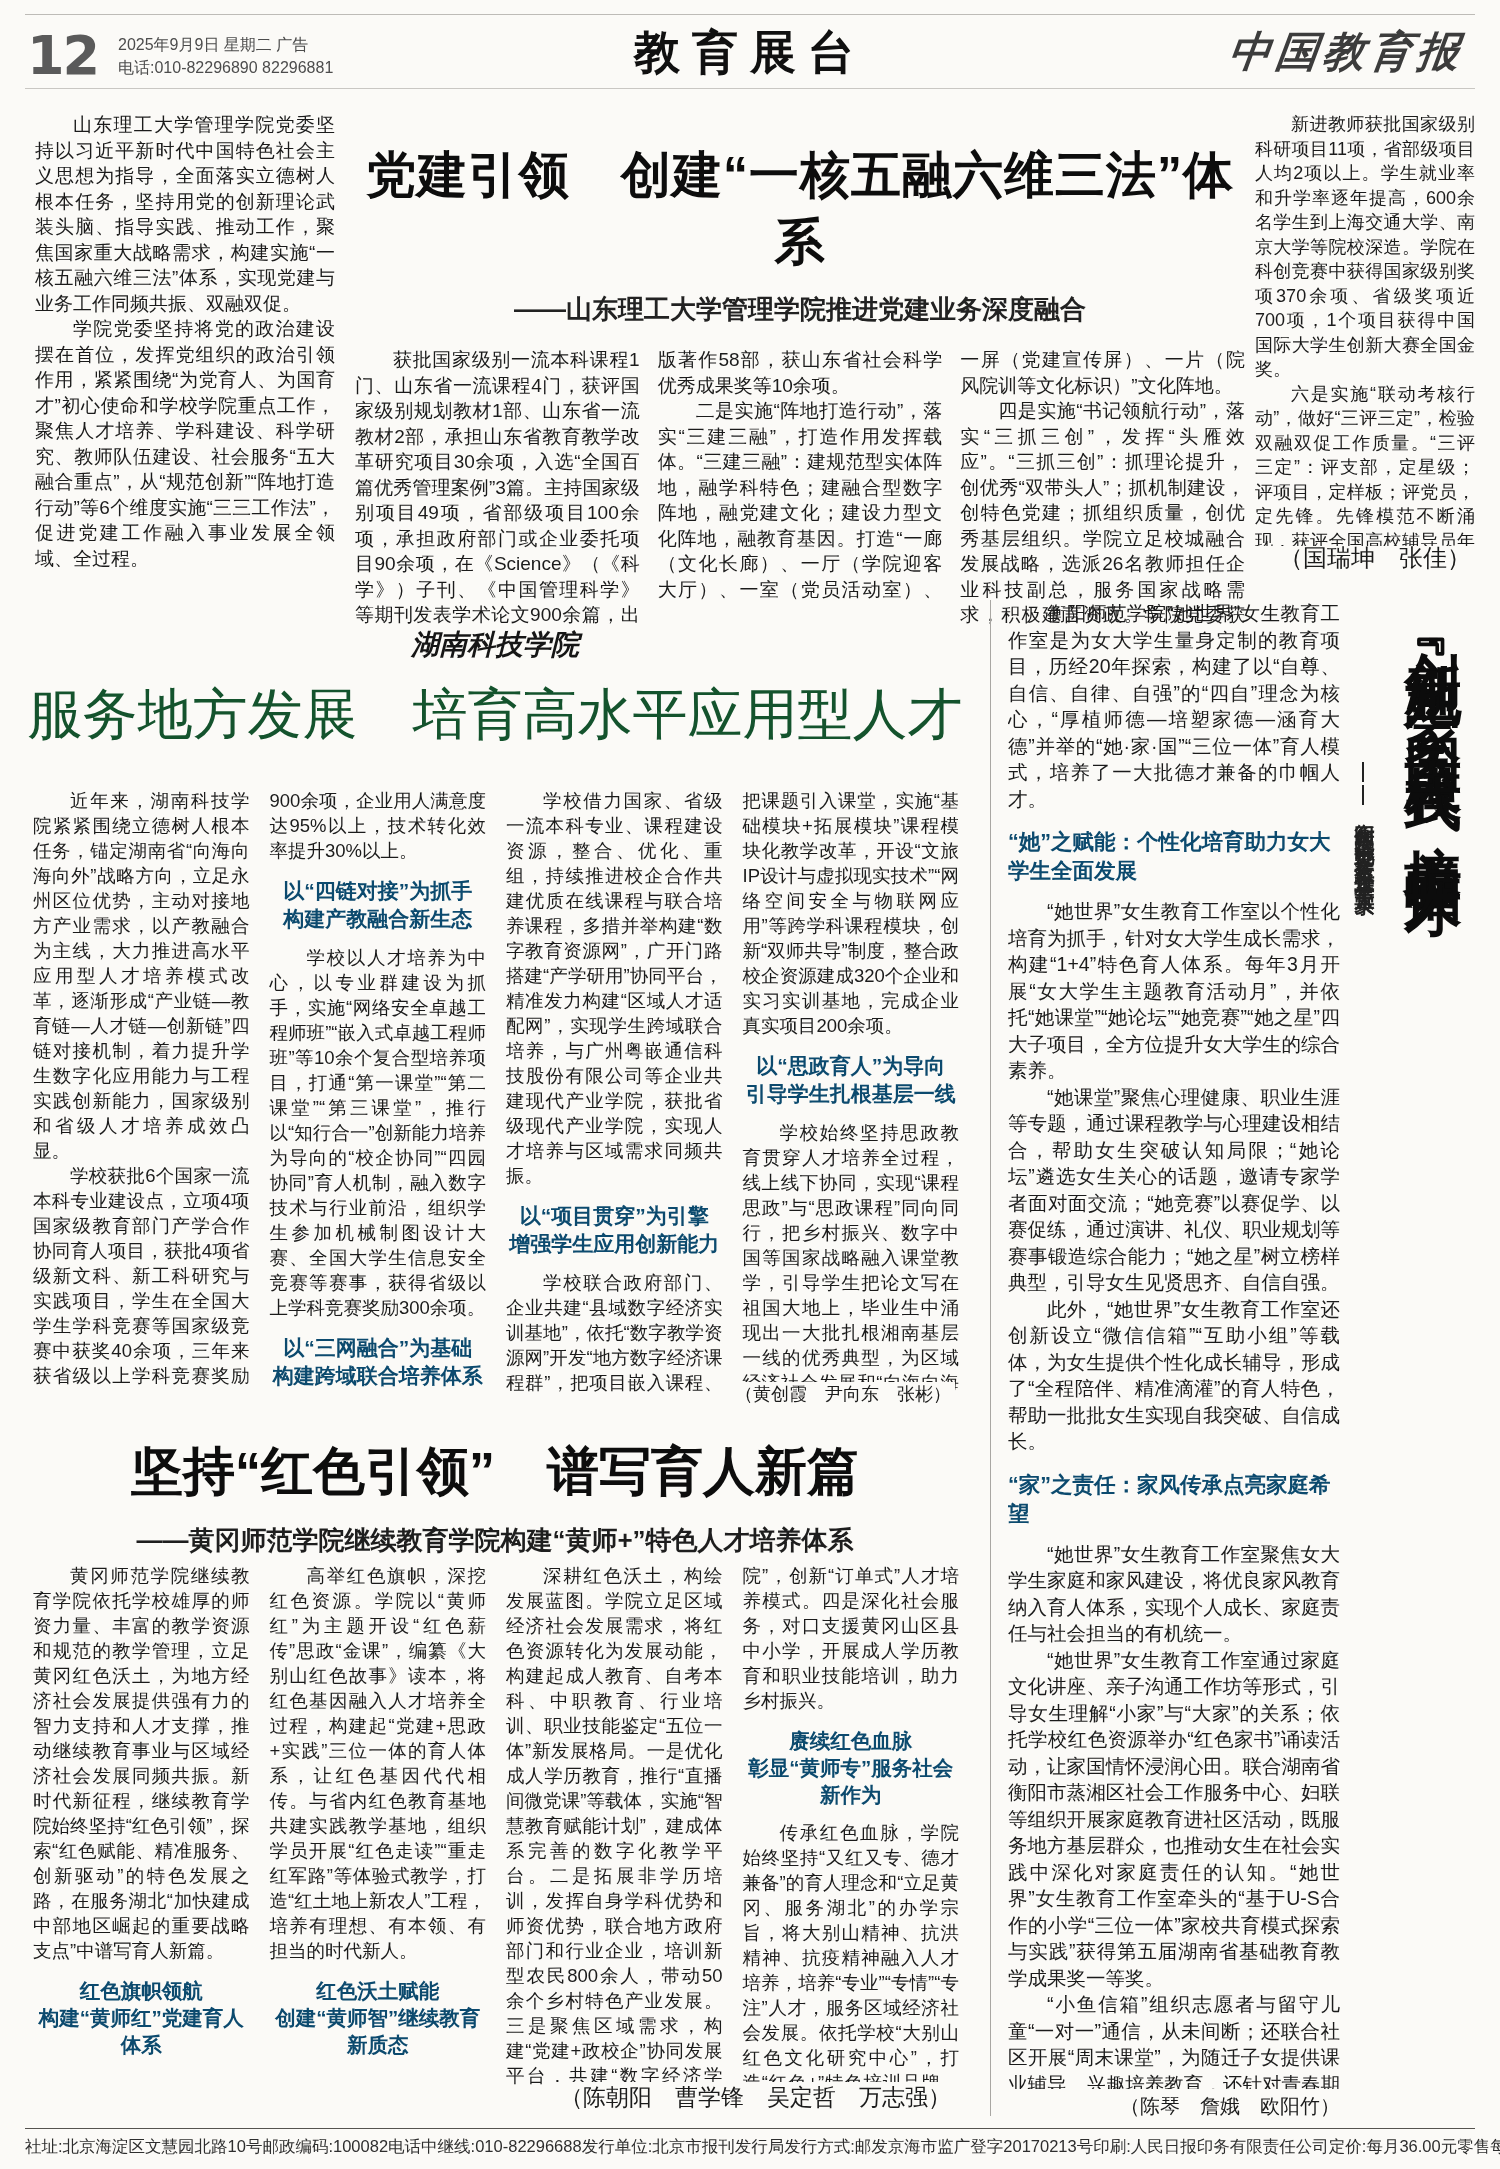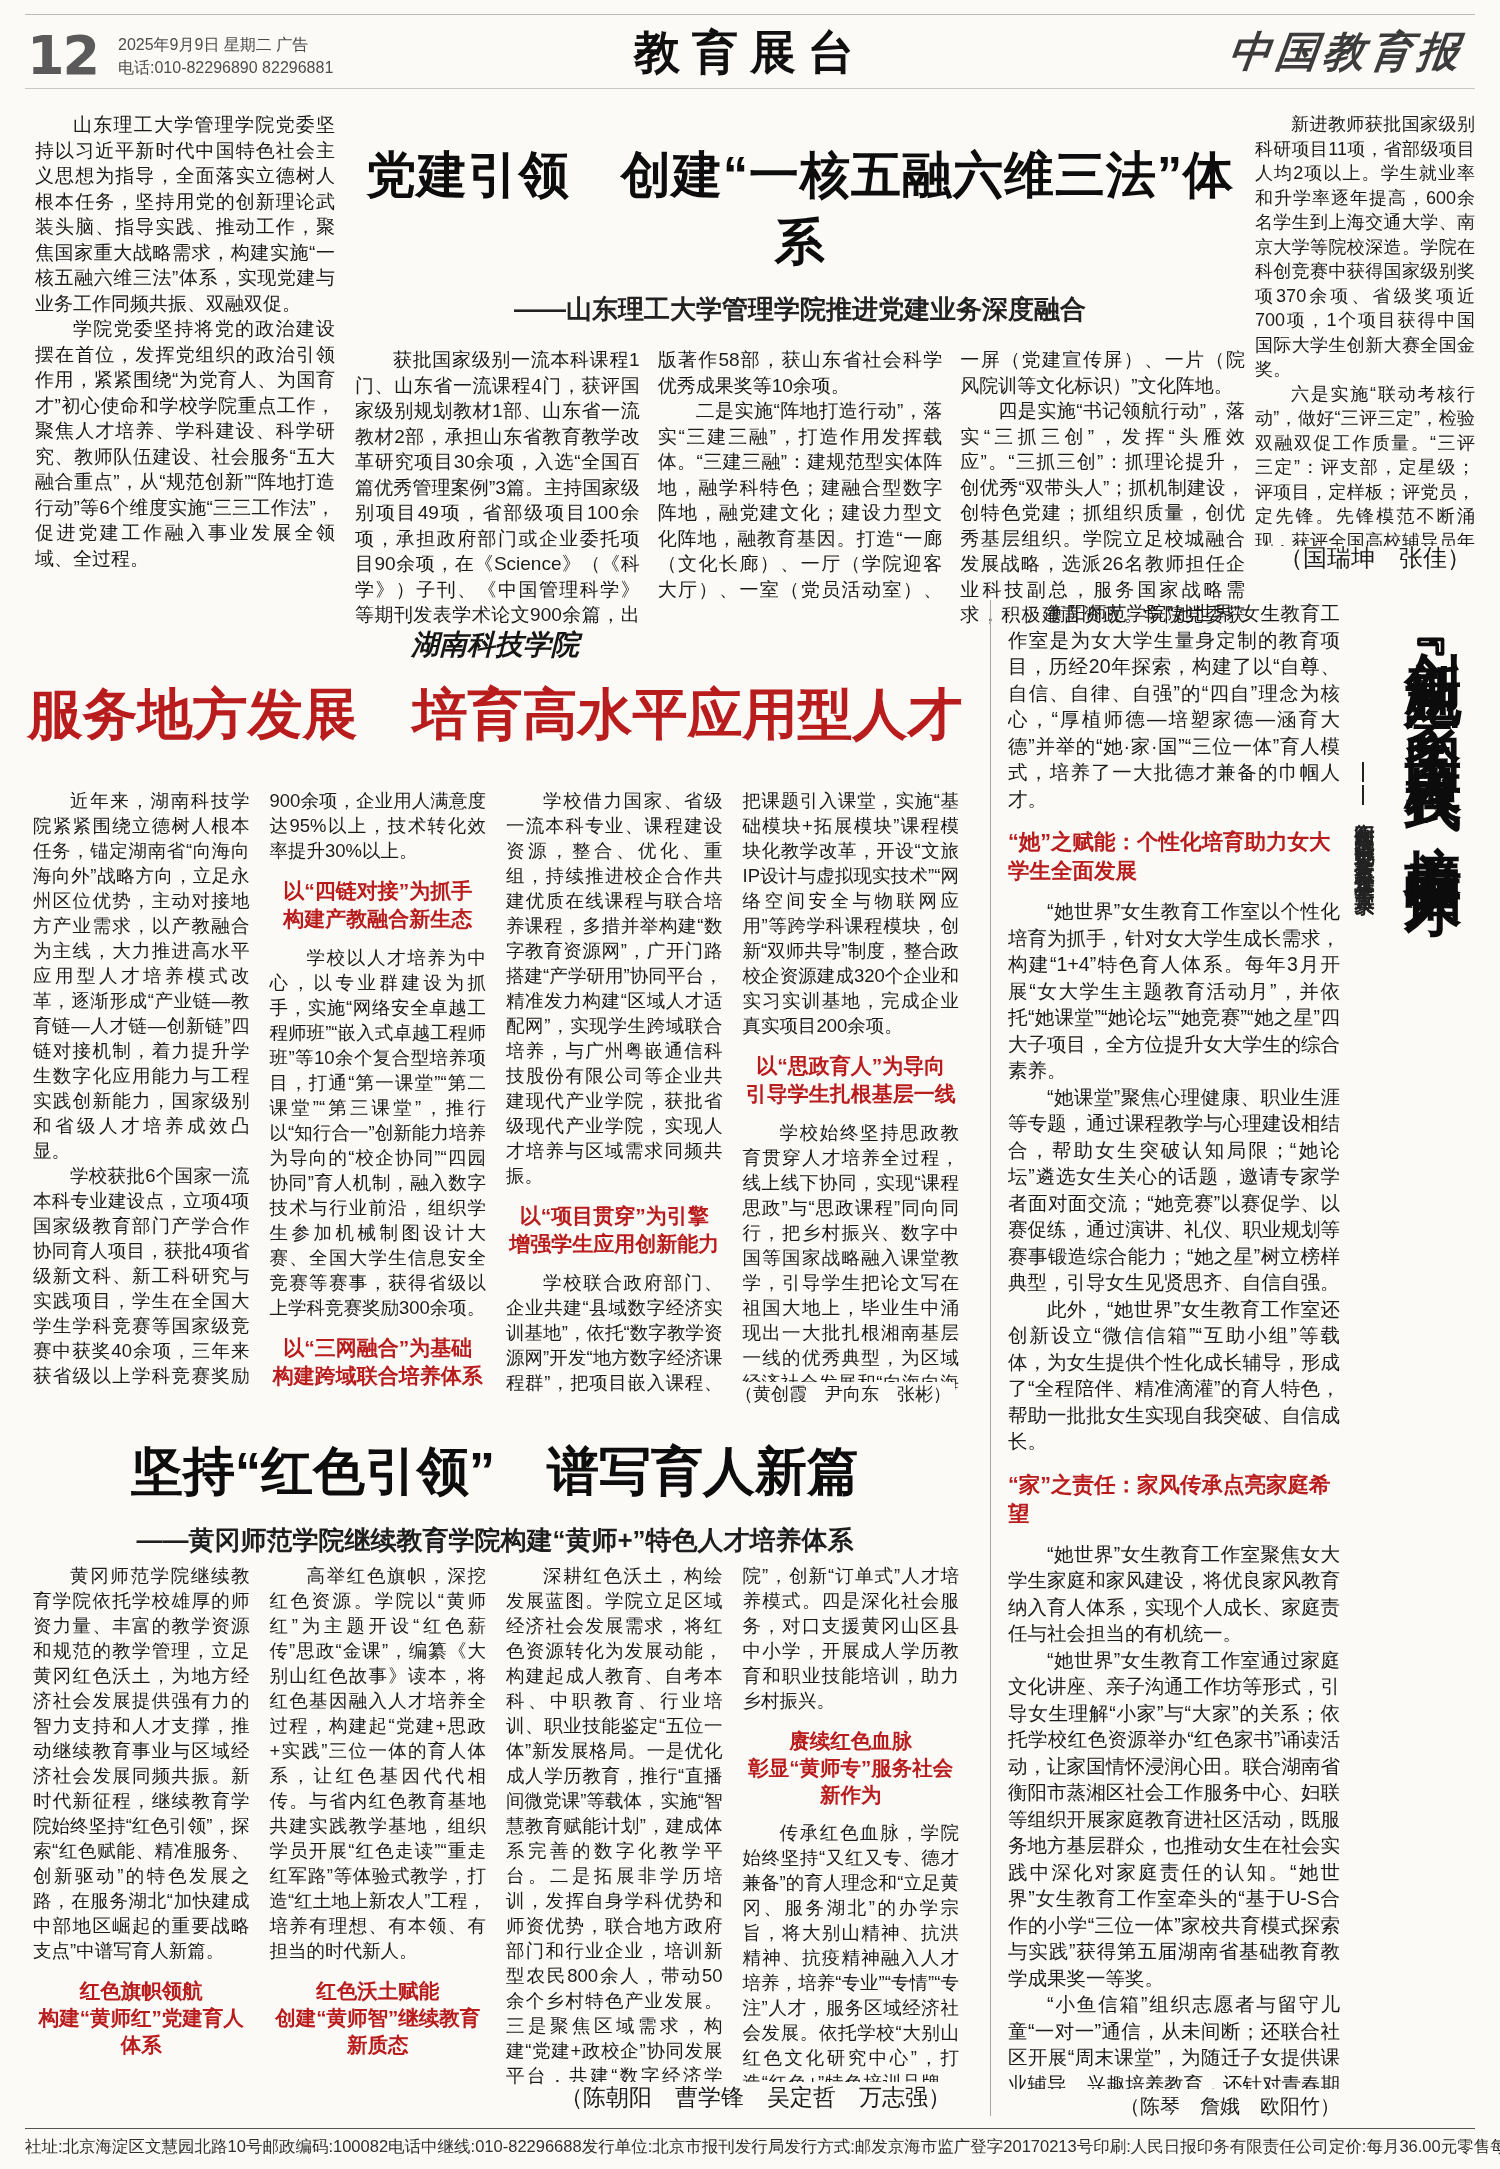--- a/index.html
+++ b/index.html
@@ -9,39 +9,39 @@
   
   .pagenum{position:absolute;left:27px;top:24px;font-size:54px;font-weight:800;color:#5a5a5a;
            font-family:"DejaVu Sans",sans-serif;letter-spacing:-2px;}
   .dateblock{position:absolute;left:118px;top:33px;font-size:16px;color:#4c4c4c;line-height:23px;}
   .sectiontitle{position:absolute;left:0;right:0;top:22px;text-align:center;font-size:46px;font-weight:900;
            color:#101010;font-family:"DejaVu Serif",serif;letter-spacing:12px;}
   .masthead{position:absolute;right:36px;top:24px;font-size:42px;font-weight:700;font-style:italic;
            color:#3c3c3c;font-family:"DejaVu Serif",serif;letter-spacing:5px;transform:skewX(-7deg);}
   
   .para{margin:0;text-indent:2em;text-align:justify;}
-  .colhead{white-space:pre-line;text-align:center;font-weight:800;color:#b91c1c;
+  .colhead{white-space:pre-line;text-align:center;font-weight:800;color:#0c4a6e;
            font-size:21px;line-height:28px;margin:14px 0 12px 0;}
   .byline{text-align:right;font-size:24px;padding-right:4px;}
   
   .a1{position:absolute;left:25px;top:100px;width:1450px;height:475px;}
   .a1-left{position:absolute;left:10px;top:12px;width:300px;height:455px;overflow:hidden;
            font-size:19px;line-height:25.5px;}
   .a1-mid{position:absolute;left:330px;top:0;width:890px;height:475px;}
   .a1-headline{margin-top:42px;text-align:center;font-size:50px;font-weight:900;letter-spacing:1px;color:#0d0d0d;}
   .a1-subtitle{margin-top:16px;text-align:center;font-size:26px;font-weight:600;color:#222;}
   .a1-midbody{margin-top:20px;height:295px;overflow:hidden;column-count:3;column-gap:18px;
            font-size:19px;line-height:25.5px;}
   .a1-right{position:absolute;left:1230px;top:12px;width:220px;height:458px;display:flex;flex-direction:column;
            font-size:18px;line-height:24.5px;}
   .a1-rightbody{flex:1 1 auto;overflow:hidden;}
   
   .a2{position:absolute;left:25px;top:600px;width:940px;height:810px;}
   .a2-kicker{margin-top:26px;text-align:center;font-size:28px;font-weight:700;color:#161616;font-style:italic;}
-  .a2-headline{margin-top:14px;text-align:center;font-size:55px;font-weight:700;letter-spacing:0px;color:#b91c1c;}
+  .a2-headline{margin-top:14px;text-align:center;font-size:55px;font-weight:400;letter-spacing:0px;color:#14532d;}
   .a2-body{position:absolute;left:8px;right:6px;top:188px;height:612px;overflow:hidden;
            column-count:4;column-gap:20px;font-size:18.5px;line-height:25px;}
   .a2-byline{position:absolute;right:10px;bottom:4px;background:#fbfaf7;padding-left:16px;font-size:18px;}
   
   .vrule{position:absolute;left:990px;top:600px;width:1px;height:1516px;background:#a9a7a3;}
   
   .a3{position:absolute;left:1006px;top:594px;width:470px;height:1526px;}
   .a3-body{position:absolute;left:2px;top:6px;width:332px;height:1514px;overflow:hidden;
            font-size:19.5px;line-height:26.5px;}
   .a3 .colhead{text-align:left;font-size:21.5px;line-height:29px;margin:16px 0 12px 0;}

